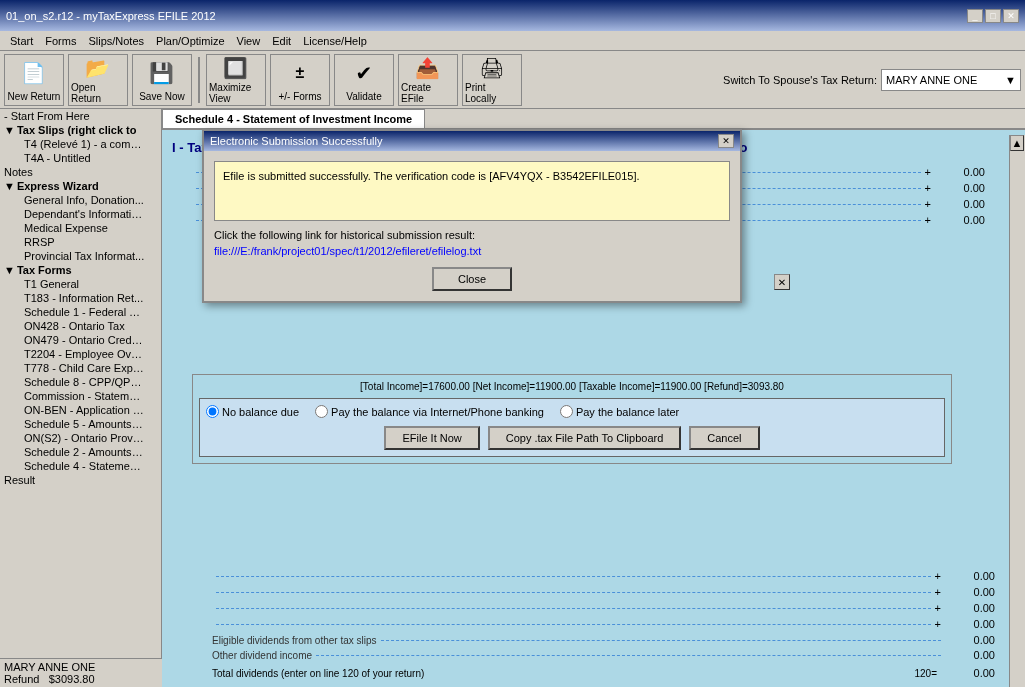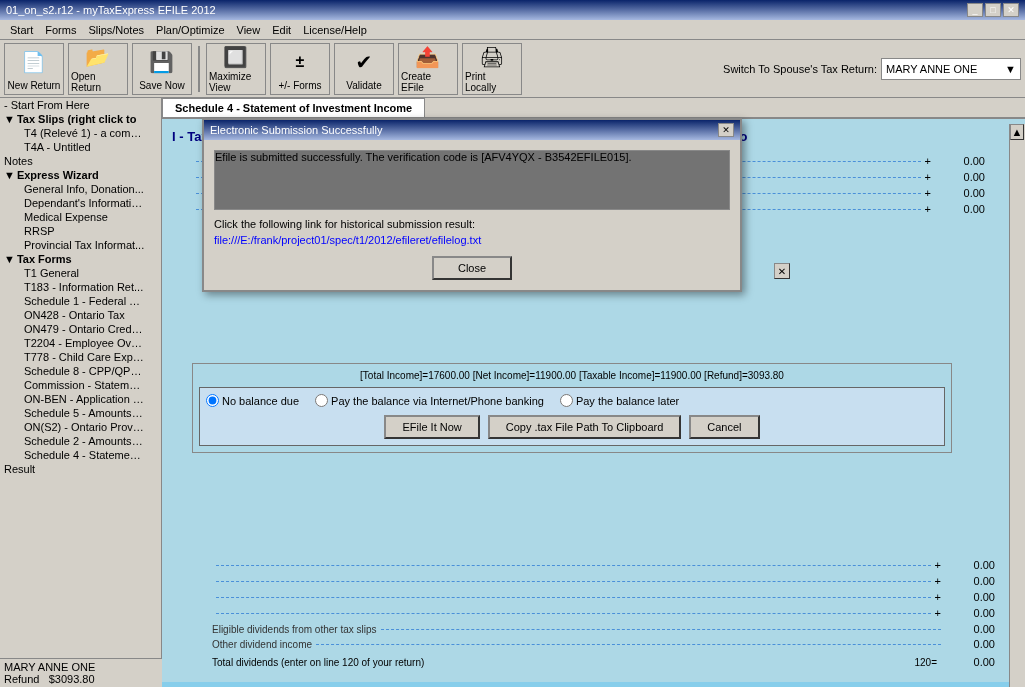--- a/index.html
+++ b/index.html
@@ -7,21 +7,21 @@
 
     
     .title-bar {
       background: linear-gradient(to bottom, #0a246a, #a6b8e0);
       color: white;
       font-size: 11px;
       padding: 3px 6px;
       display: flex;
       justify-content: space-between;
       align-items: center;
-      height: 20px;
+      height: 31px;
     }
     .title-bar-buttons { display: flex; gap: 2px; }
     .title-bar-btn {
       width: 16px; height: 14px;
       background: #d4d0c8;
       border: 1px solid #888;
       font-size: 9px;
       display: flex; align-items: center; justify-content: center;
       cursor: pointer;
     }
@@ -248,22 +248,23 @@
       border: 1px solid #888;
       color: #000;
       font-size: 9px;
       cursor: pointer;
       display: flex; align-items: center; justify-content: center;
     }
     .success-dialog-body {
       padding: 10px;
     }
     .success-message-box {
-      background: #737373;
+      background: #fef9c3;
       border: 1px solid #888;
+      padding: 8px;
       min-height: 60px;
       font-size: 11px;
       margin-bottom: 8px;
     }
     .success-link {
       color: blue;
       cursor: pointer;
       font-size: 11px;
     }
     .close-btn-row {

